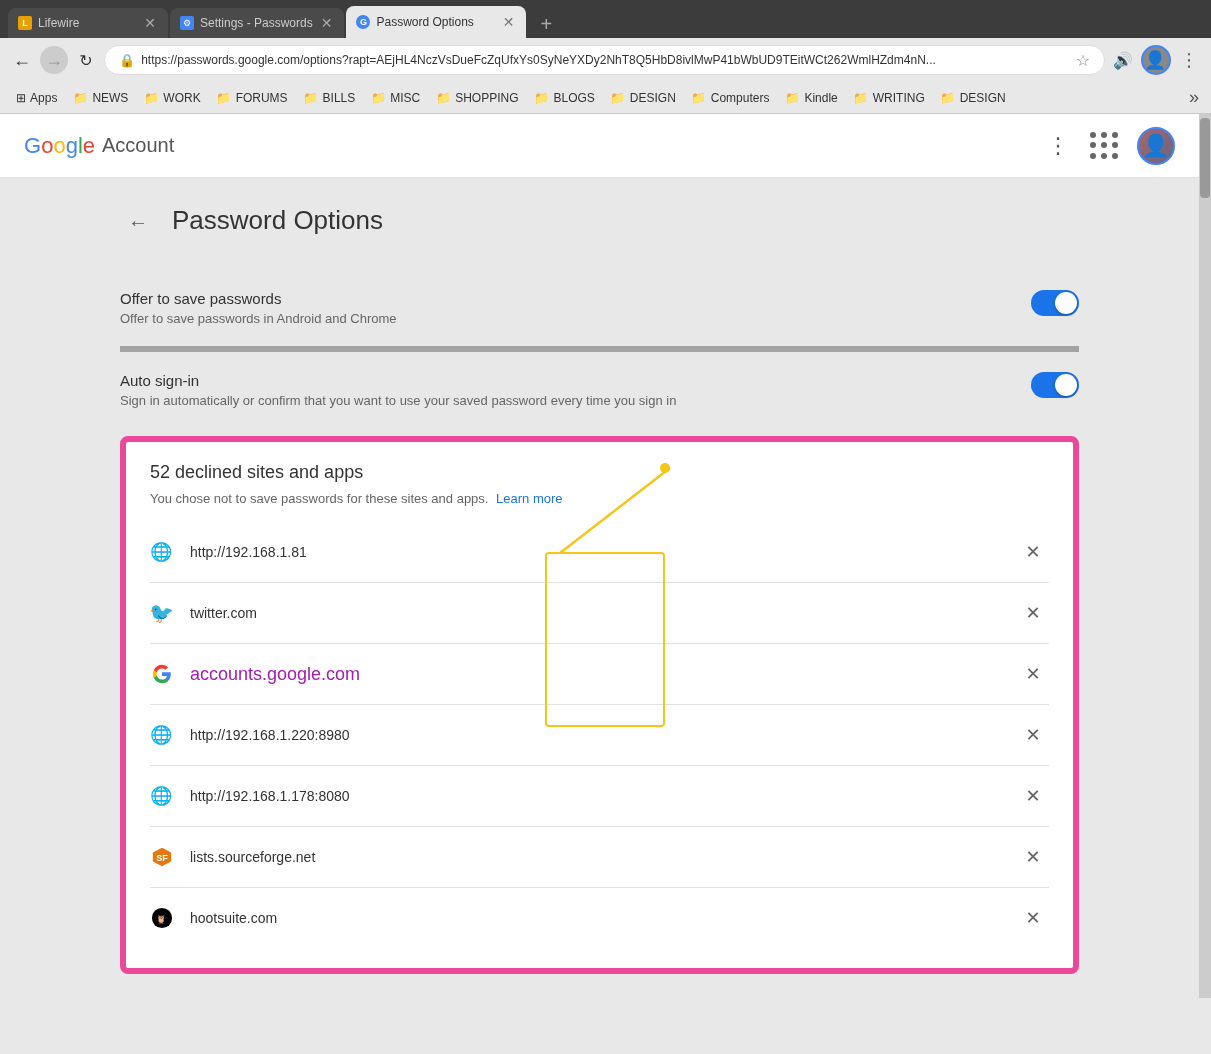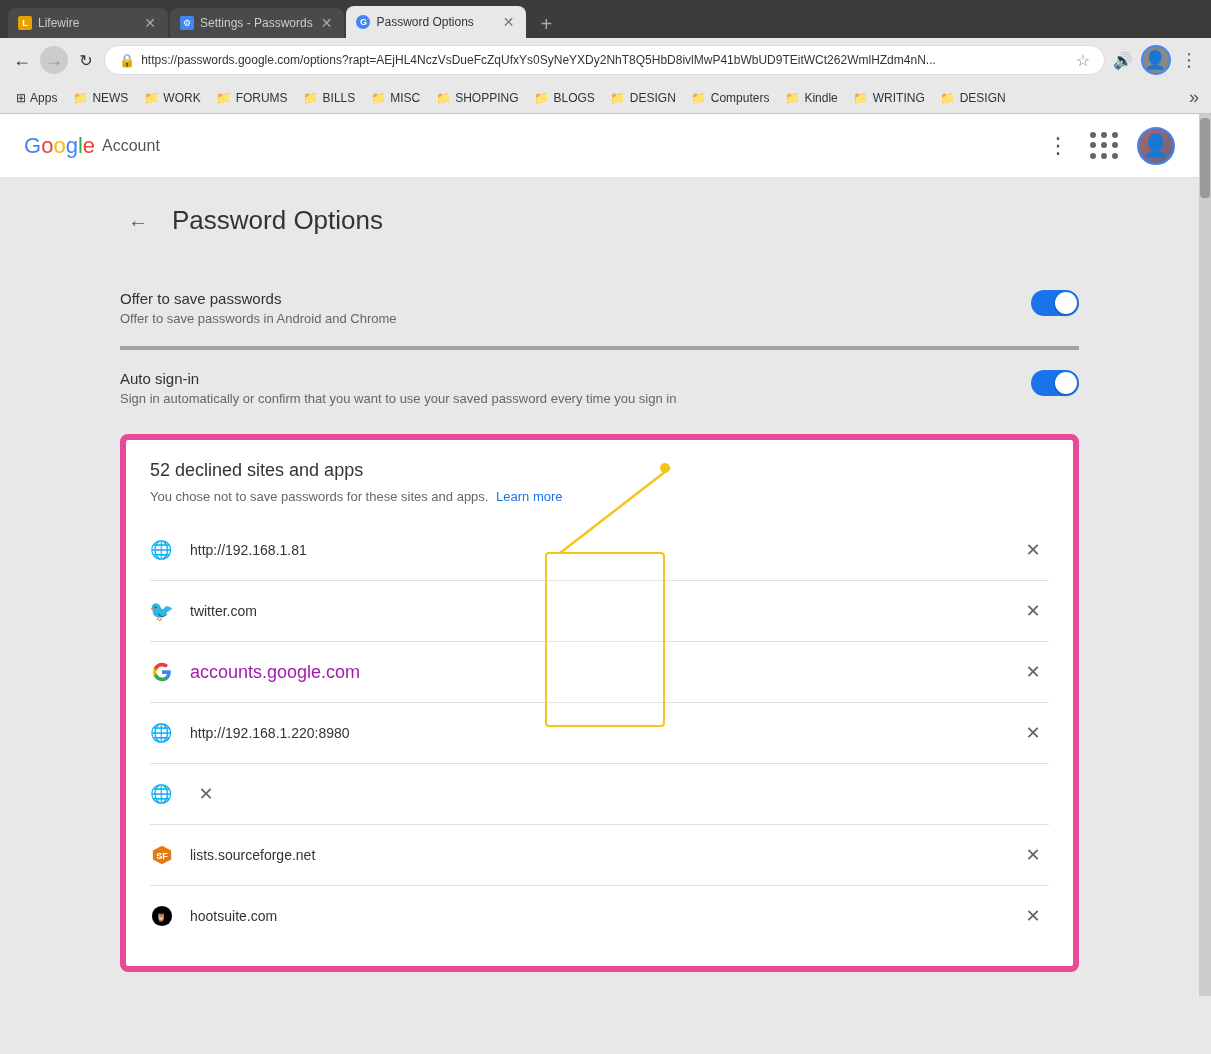--- a/index.html
+++ b/index.html
@@ -119,21 +119,21 @@
   </div>
 
   <div style="display:flex;background:#e8e8e8;">
     <div style="flex:1;">
 
       <div style="display:flex;align-items:center;background:white;padding:0 24px;height:64px;border-bottom:1px solid #e0e0e0;">
         <div style="display:flex;align-items:center;gap:2px;cursor:pointer;">
           <span style="font-size:22px;font-weight:500;">
             <span style="color:#4285f4;">G</span><span style="color:#ea4335;">o</span><span style="color:#fbbc05;">o</span><span style="color:#4285f4;">g</span><span style="color:#34a853;">l</span><span style="color:#ea4335;">e</span>
           </span>
-          <span style="font-size:16px;color:#555;margin-left:5px;font-weight:400;">Account</span>
+          <span style="font-size:20px;color:#555;margin-left:5px;font-weight:400;">Account</span>
         </div>
         <div style="margin-left:auto;display:flex;align-items:center;gap:16px;">
           <button style="border:none;background:none;font-size:22px;color:#555;cursor:pointer;padding:4px;">⋮</button>
           <div style="width:32px;height:32px;display:grid;grid-template-columns:repeat(3,8px);gap:3px;cursor:pointer;padding:2px;align-items:center;justify-content:center;">
             <div style="width:6px;height:6px;background:#666;border-radius:50%;"></div>
             <div style="width:6px;height:6px;background:#666;border-radius:50%;"></div>
             <div style="width:6px;height:6px;background:#666;border-radius:50%;"></div>
             <div style="width:6px;height:6px;background:#666;border-radius:50%;"></div>
             <div style="width:6px;height:6px;background:#666;border-radius:50%;"></div>
             <div style="width:6px;height:6px;background:#666;border-radius:50%;"></div>
@@ -149,21 +149,21 @@
 
       <div style="padding: 24px 120px; background:#e8e8e8; position:relative;">
 
         <div style="display:flex;align-items:center;gap:16px;margin-bottom:32px;">
           <button style="width:36px;height:36px;border-radius:50%;border:none;background:none;font-size:20px;color:#555;cursor:pointer;display:flex;align-items:center;justify-content:center;">←</button>
           <h1 style="font-size:26px;color:#333;font-weight:400;">Password Options</h1>
         </div>
 
         <div>
 
-          <div style="display:flex;align-items:flex-start;justify-content:space-between;padding:20px 0;border-bottom:4px solid #a3a3a3;">
+          <div style="display:flex;align-items:flex-start;justify-content:space-between;padding:20px 0;border-bottom:6px solid #a3a3a3;">
             <div>
               <div style="font-size:15px;color:#333;font-weight:500;margin-bottom:4px;">Offer to save passwords</div>
               <div style="font-size:13px;color:#666;">Offer to save passwords in Android and Chrome</div>
             </div>
             <div style="position:relative;width:48px;height:26px;margin-left:32px;flex-shrink:0;cursor:pointer;">
               <div style="position:absolute;top:0;left:0;right:0;bottom:0;background:#1a73e8;border-radius:13px;"></div>
               <div style="position:absolute;height:22px;width:22px;right:2px;top:2px;background:white;border-radius:50%;box-shadow:0 1px 3px rgba(0,0,0,0.3);"></div>
             </div>
           </div>
 
@@ -214,20 +214,21 @@
           </div>
 
           <div style="display:flex;align-items:center;padding:14px 0;border-bottom:1px solid #e0e0e0;gap:16px;">
             <div style="width:24px;height:24px;display:flex;align-items:center;justify-content:center;color:#666;font-size:18px;">🌐</div>
             <span style="flex:1;font-size:14px;color:#333;">http://192.168.1.220:8980</span>
             <button style="color:#666;font-size:18px;cursor:pointer;padding:4px;border-radius:50%;border:none;background:none;width:32px;height:32px;display:flex;align-items:center;justify-content:center;">✕</button>
           </div>
 
           <div style="display:flex;align-items:center;padding:14px 0;border-bottom:1px solid #e0e0e0;gap:16px;">
             <div style="width:24px;height:24px;display:flex;align-items:center;justify-content:center;color:#666;font-size:18px;">🌐</div>
+            <span style="flex:1;font-size:14px;color:#333;">http://192.168.1.178:8080</span>
             <button style="color:#666;font-size:18px;cursor:pointer;padding:4px;border-radius:50%;border:none;background:none;width:32px;height:32px;display:flex;align-items:center;justify-content:center;">✕</button>
           </div>
 
           <div style="display:flex;align-items:center;padding:14px 0;border-bottom:1px solid #e0e0e0;gap:16px;">
             <div style="width:24px;height:24px;display:flex;align-items:center;justify-content:center;">
               <svg viewBox="0 0 24 24" width="22" height="22">
                 <polygon points="12,2 22,7 22,17 12,22 2,17 2,7" fill="#e47911" stroke="none"></polygon>
                 <text x="12" y="16" text-anchor="middle" fill="white" font-size="10" font-weight="bold">SF</text>
               </svg>
             </div>

